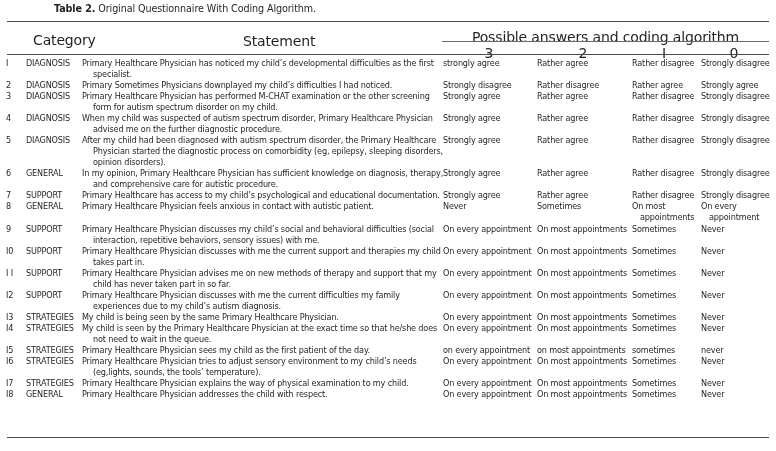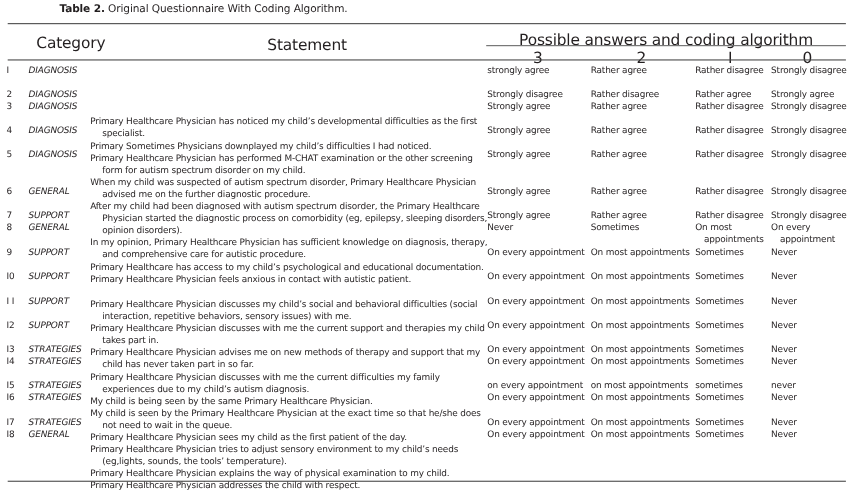--- a/index.html
+++ b/index.html
@@ -22,22 +22,22 @@
   .hdr-group { left: 442px; width: 327px; top: 29px; text-align: center; }
   .hdr-category { left: 33px; top: 32px; }
   .hdr-statement { left: 243px; top: 33px; }
   .hdr-c3 { left: 441px; width: 96px; top: 45px; text-align: center; }
   .hdr-c2 { left: 537px; width: 92px; top: 45px; text-align: center; }
   .hdr-c1 { left: 629px; width: 70px; top: 45px; text-align: center; }
   .hdr-c0 { left: 699px; width: 70px; top: 45px; text-align: center; }
 
   .row { position: absolute; left: 0; width: 776px; font-size: 8.1px; line-height: 11px; }
   .row .num { position: absolute; left: 6px; }
-  .row .cat { position: absolute; left: 26px; font-style: italic; }
-  .row .stmt { position: absolute; left: 82px; width: 354px; padding-left: 11px; text-indent: -11px; margin-top: 47px; }
+  .row .cat { position: absolute; left: 26px; }
+  .row .stmt { position: absolute; left: 82px; width: 354px; padding-left: 11px; text-indent: -11px; }
   .row .a3 { position: absolute; left: 443px; width: 94px; }
   .row .a2 { position: absolute; left: 537px; width: 92px; }
   .row .a1 { position: absolute; left: 632px; width: 68px; }
   .row .a0 { position: absolute; left: 701px; width: 70px; }
   .row .wrapcell { padding-left: 8px; text-indent: -8px; }
   .text { letter-spacing: -0.15px; }
 </style>
 </head>
 <body>
 

